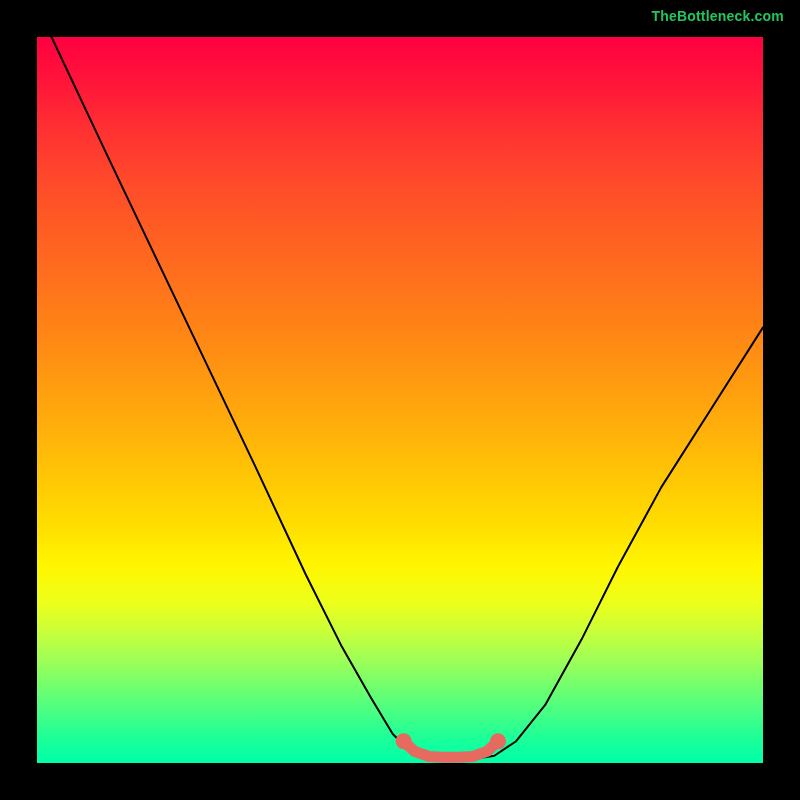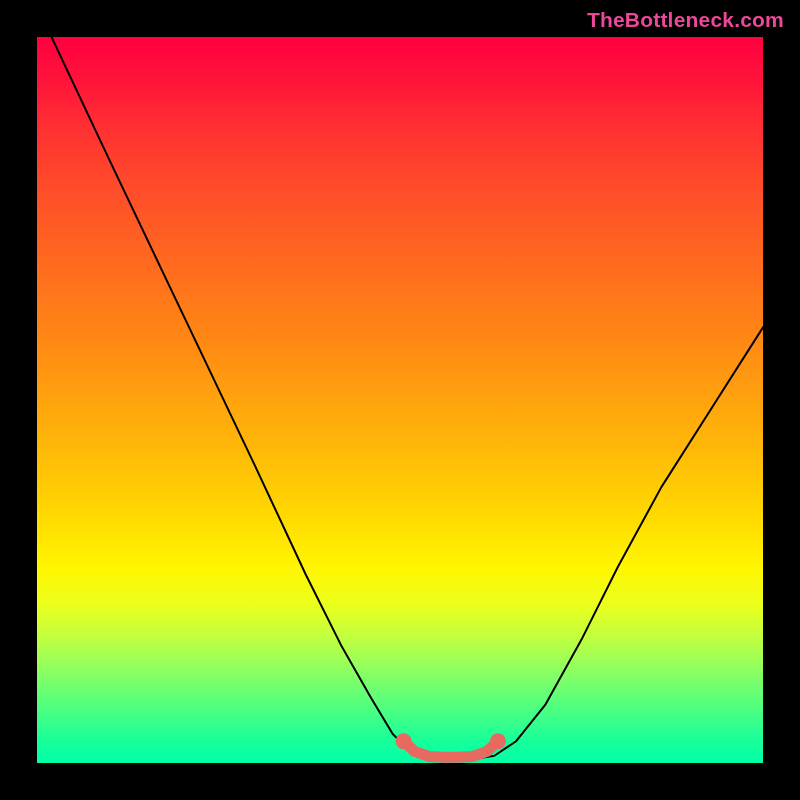--- a/index.html
+++ b/index.html
@@ -49,22 +49,22 @@
     left: 0;
     top: 0;
     width: 726px;
     height: 726px;
     overflow: visible;
   }
   .watermark {
     position: absolute;
     top: 8px;
     right: 16px;
-    color: #ec4899;
-    font-size: 21px;
+    color: #22c55e;
+    font-size: 14px;
     font-weight: 600;
     letter-spacing: 0.2px;
     font-family: Arial, Helvetica, sans-serif;
     user-select: none;
   }
 </style>
 </head>
 <body>
 
 <div class="frame">

